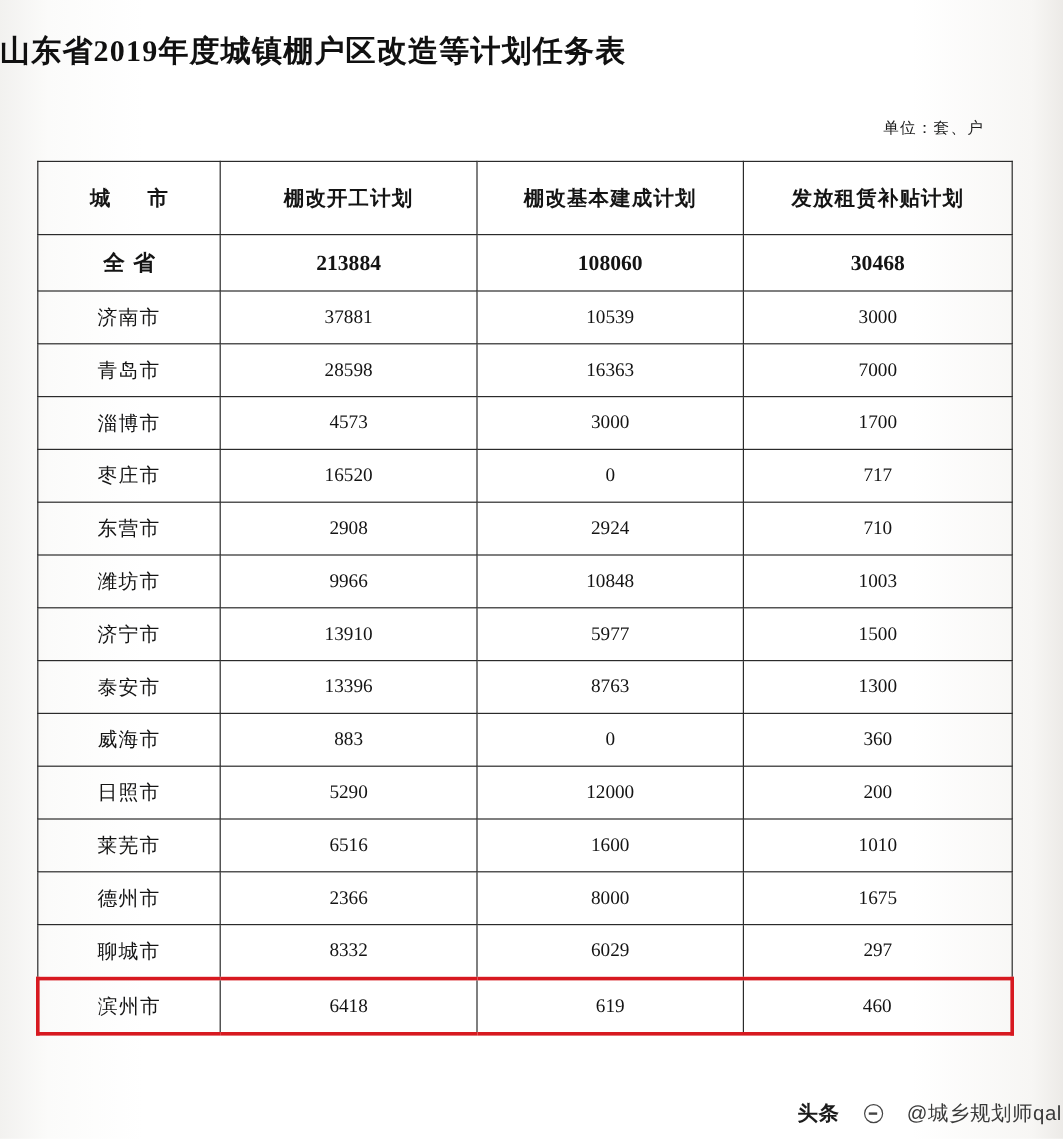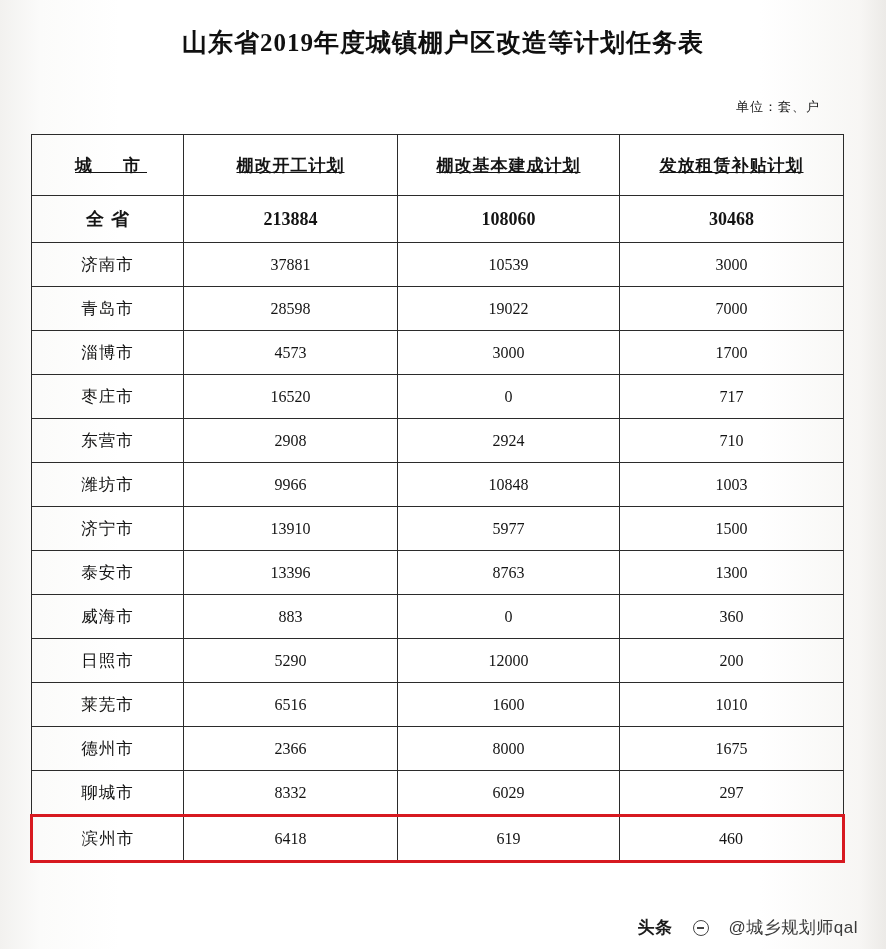--- a/index.html
+++ b/index.html
@@ -23,21 +23,21 @@
     background:
       linear-gradient(90deg, #f2f1ef 0px, #fbfbfa 40px, #ffffff 120px, #ffffff 760px, #f7f6f4 860px, #eceae7 886px),
       #ffffff;
   }
 
   .doc-title {
     position: absolute;
     top: 26px;
     left: 0;
     width: 886px;
-    text-align: center;
+    text-align: left;
     font-family: "Liberation Serif", "DejaVu Serif", serif;
     font-size: 25px;
     font-weight: bold;
     letter-spacing: 1px;
     color: #101010;
   }
 
   .unit-note {
     position: absolute;
     top: 98px;
@@ -73,21 +73,20 @@
     font-size: 16px;
     color: #141414;
     padding: 0;
   }
 
   table.plan thead th {
     height: 60px;
     font-weight: bold;
     font-size: 17px;
     letter-spacing: 1px;
-    text-decoration: underline;
   }
   table.plan thead th.city-head {
     letter-spacing: 7px;
     text-indent: 7px;
   }
 
   tr.total td {
     height: 46px;
     font-weight: bold;
     font-size: 18px;
@@ -110,21 +109,21 @@
   
   tr.highlight td {
     border-top: 3px solid #d71920;
     border-bottom: 3px solid #d71920;
   }
   tr.highlight td:first-child { border-left: 3px solid #d71920; }
   tr.highlight td:last-child  { border-right: 3px solid #d71920; }
 
   .watermark {
     position: absolute;
-    right: 28px;
+    right: 1px;
     bottom: 10px;
     font-family: "Liberation Sans", sans-serif;
     font-size: 17px;
     color: #3a3a3a;
     display: flex;
     align-items: center;
     gap: 20px;
     letter-spacing: 0.5px;
   }
   .watermark .badge {
@@ -183,21 +182,21 @@
         </tr>
       <tr class="datarow">
             <td class="city">济南市</td>
             <td>37881</td>
             <td>10539</td>
             <td>3000</td>
           </tr>
           <tr class="datarow">
             <td class="city">青岛市</td>
             <td>28598</td>
-            <td>19022</td>
+            <td>16363</td>
             <td>7000</td>
           </tr>
           <tr class="datarow">
             <td class="city">淄博市</td>
             <td>4573</td>
             <td>3000</td>
             <td>1700</td>
           </tr>
           <tr class="datarow">
             <td class="city">枣庄市</td>

